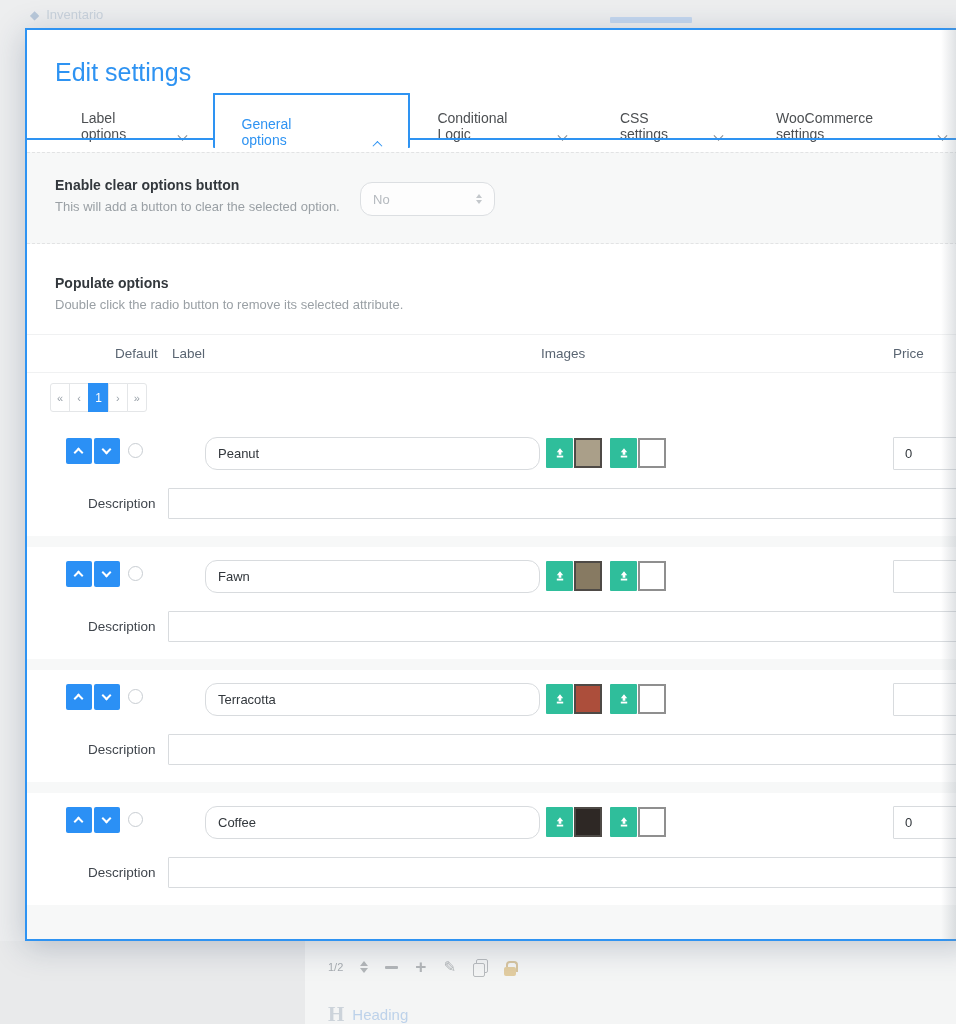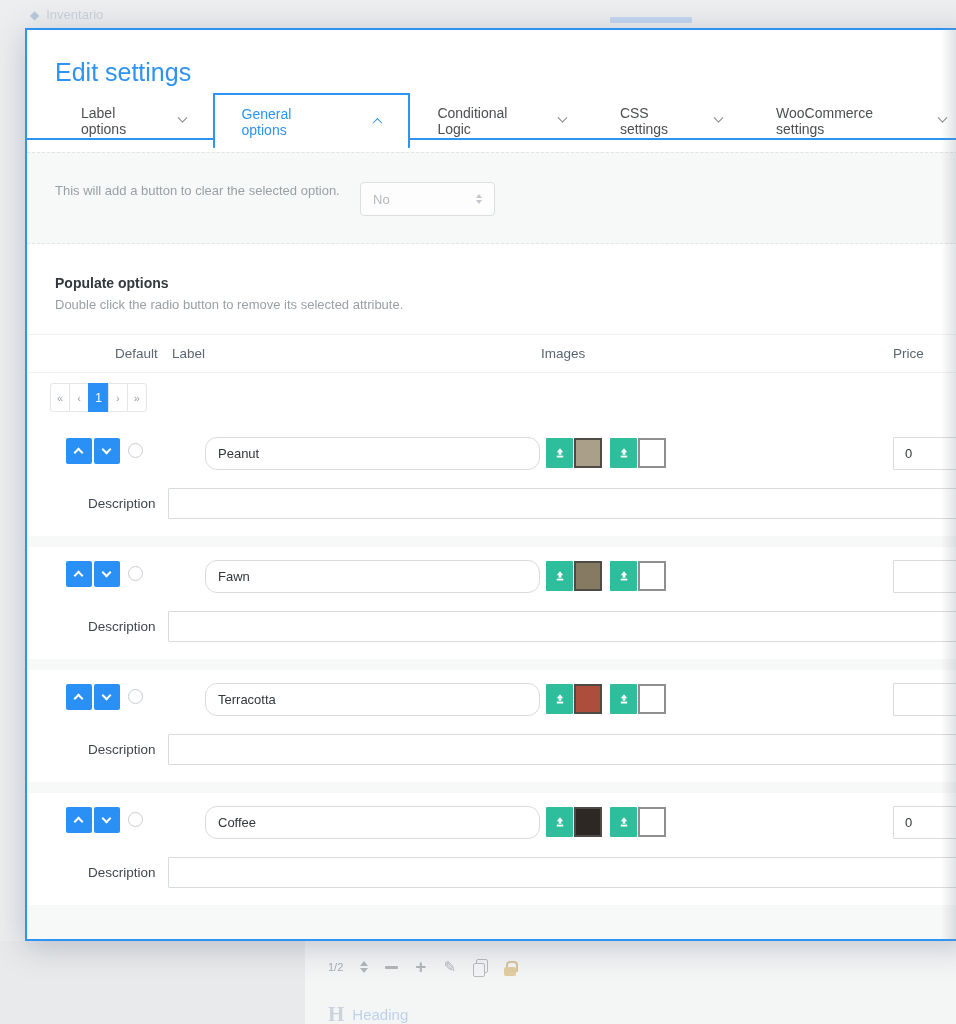--- a/index.html
+++ b/index.html
@@ -34,32 +34,32 @@
   
   .modal { position:absolute; top:28px; left:25px; width:950px; height:913px; background:#fff;
            border:2px solid #2e93f2; box-shadow:0 6px 30px rgba(40,60,90,.25); z-index:20; overflow:hidden; }
   .right-shade { position:absolute; top:28px; left:941px; width:15px; height:913px; z-index:30; pointer-events:none;
            background:linear-gradient(to right, rgba(130,140,150,0), rgba(130,140,150,.25)); }
 
   .m-title { margin:28px 0 0 28px; font-size:25px; font-weight:400; color:#2e93f2; }
 
   .tabs { position:relative; margin-top:6px; height:55px; padding-left:27px; display:flex; align-items:flex-start; }
   .tabs::after { content:''; position:absolute; left:0; right:0; bottom:8px; height:2px; background:#2e93f2; }
-  .tab { height:43px; margin-top:6px; display:flex; align-items:center; padding:0 27px; font-size:14px; color:#4c4f52; cursor:pointer; }
+  .tab { height:43px; margin-top:6px; display:flex; align-items:flex-end; padding:0 27px; font-size:14px; color:#4c4f52; cursor:pointer; }
   .tab .chev { width:7px; height:7px; border-right:1.6px solid #85898d; border-bottom:1.6px solid #85898d; margin-left:15px; }
   .chev.down { transform:rotate(45deg) translate(-2px,-2px); }
   .chev.up   { transform:rotate(-135deg) translate(-1px,-1px); }
   .tab.active { height:55px; margin-top:0; border:2px solid #2e93f2; border-bottom:none; background:#fff; color:#2e93f2; position:relative; z-index:2; border-radius:1px;gap:20px; }
   .tab.active .chev { border-color:#2e93f2; }
 
   .gray-sec { position:relative; margin-top:4px; height:92px; background:#f7f8f8; border-top:1px dashed #e2e3e4; border-bottom:1px dashed #e2e3e4; }
   .gray-sec .txt { position:absolute; left:28px; top:24px; }
   .sec-title { font-size:14px; font-weight:700; color:#33383d; }
   .sec-sub { font-size:13px; color:#9aa0a5; margin-top:6px; }
-  .sel-box { position:absolute; left:333px; top:29px; width:135px; height:34px; border:1px solid #dcdfe2; border-radius:4px; background:#fdfdfd;
+  .sel-box { position:absolute; left:333px; top:29px; width:135px; height:34px; border:1px solid #dcdfe2; border-radius:12px; background:#fdfdfd;
              display:flex; align-items:center; padding:0 12px; color:#b4b9be; font-size:13px; }
   .sel-arrows { margin-left:auto; display:flex; flex-direction:column; gap:2px; }
   .sel-arrows i { width:0; height:0; border-left:3.5px solid transparent; border-right:3.5px solid transparent; }
   .sel-arrows .up { border-bottom:4px solid #c3c7cb; }
   .sel-arrows .dn { border-top:4px solid #c3c7cb; }
 
   .populate-head { margin:31px 0 22px 28px; }
 
   .thead { position:relative; height:39px; border-top:1px solid #f0f1f2; border-bottom:1px solid #f0f1f2; }
   .thead span { position:absolute; top:11px; font-size:13.5px; color:#5a6572; }
@@ -151,20 +151,21 @@
   </div>
 
   <div class="tab">
     <span class="tab-label">WooCommerce settings</span>
     <span class="chev down"></span>
   </div>
 </div>
 
   <div class="gray-sec">
     <div class="txt">
+      <div class="sec-title">Enable clear options button</div>
       <div class="sec-sub">This will add a button to clear the selected option.</div>
     </div>
     <div class="sel-box">
       <span>No</span>
       <span class="sel-arrows">
           <i class="up"></i>
           <i class="dn"></i>
         </span>
     </div>
   </div>

